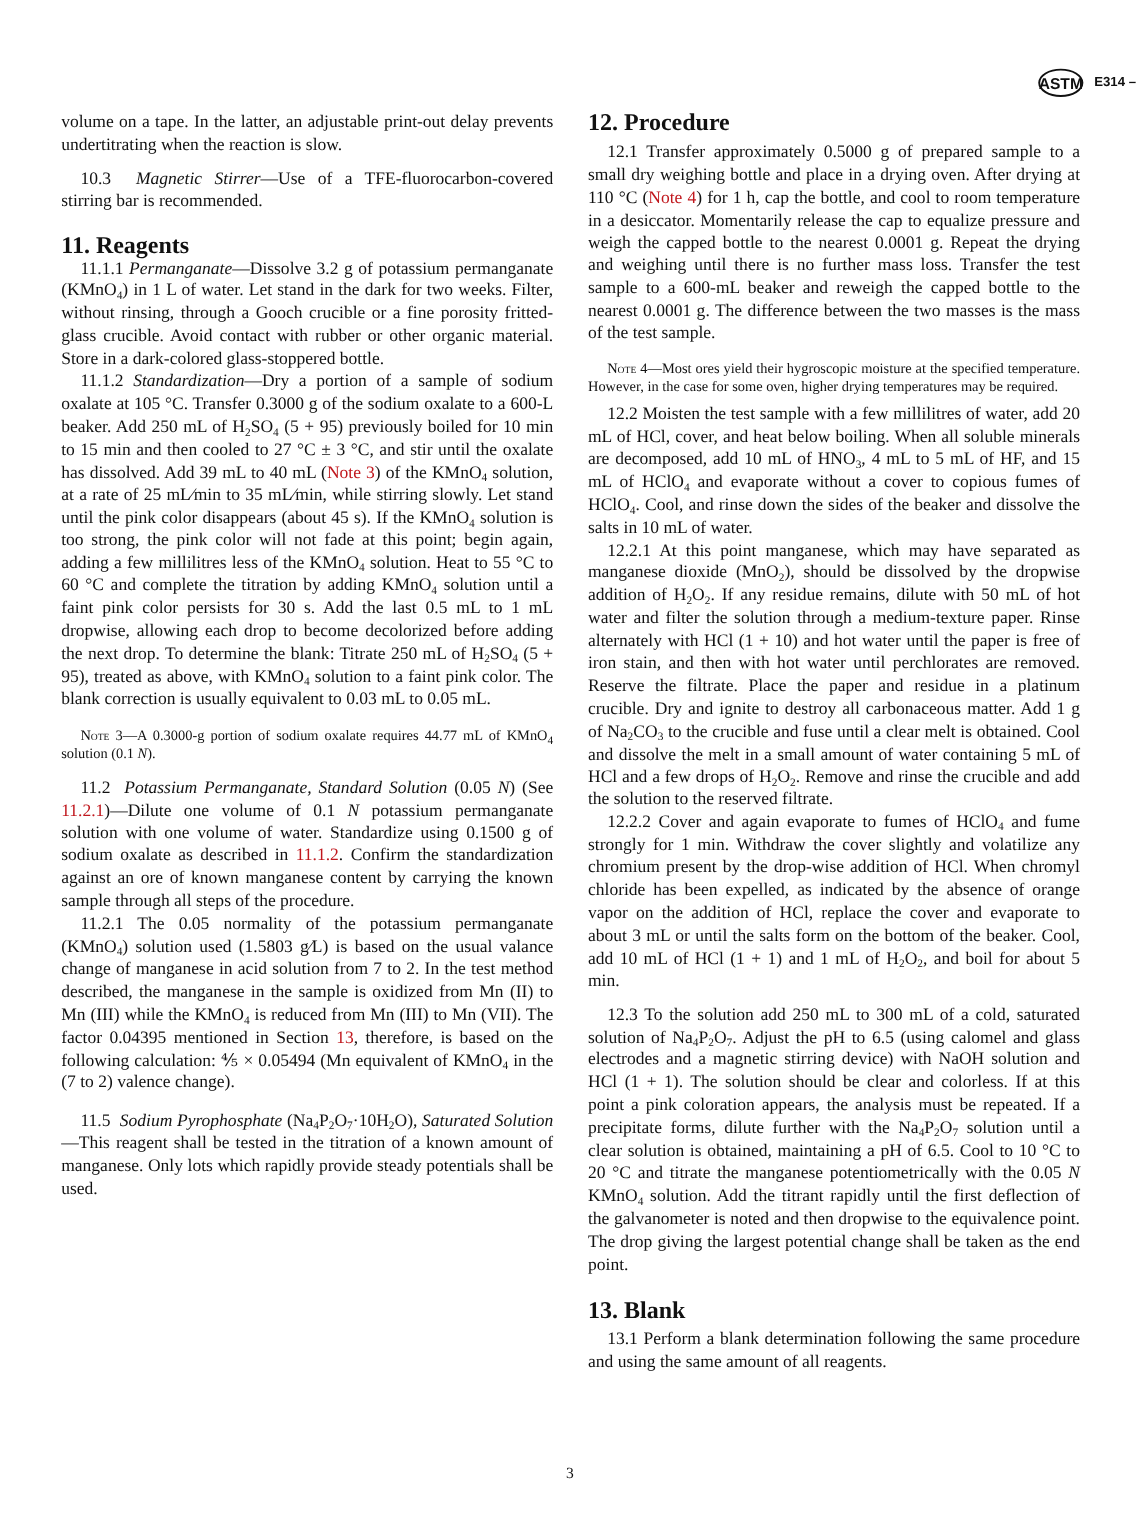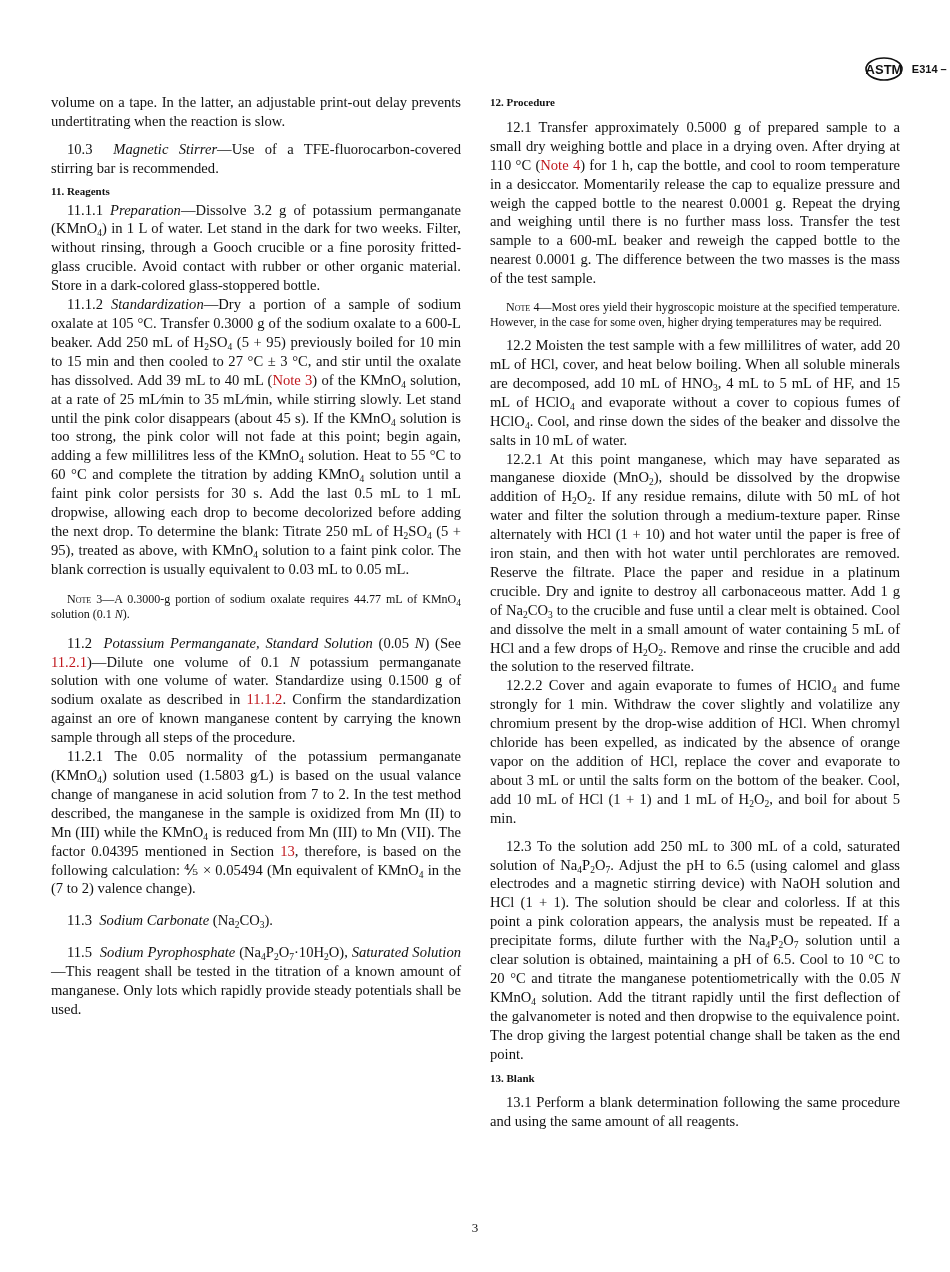--- a/index.html
+++ b/index.html
@@ -9,21 +9,21 @@
   .header-inner { display: inline-flex; align-items: center; gap: 8px; }
   .logo { width: 40px; height: 26px; }
   .doc-id { font-family: "Liberation Sans", "DejaVu Sans", sans-serif; font-weight: bold; font-size: 11px; }
   .col { position: absolute; top: 93px; width: 410px; font-size: 14.6px; line-height: 18.9px; text-align: justify; }
   .col.left { left: 51px; }
   .col.right { left: 490px; }
   p { margin: 0; }
   .ind { text-indent: 16px; }
   .gap { margin-top: 9px; }
   .gap2 { margin-top: 13px; }
-  h2 { font-size: 11px; font-weight: bold; margin: 0; line-height: 18.9px; }
+  h2 { font-size: 20px; font-weight: bold; margin: 0; line-height: 18.9px; }
   .note { font-size: 12px; line-height: 15px; text-indent: 16px; }
   .note .sc { font-variant: small-caps; }
   i { font-style: italic; }
   .link { color: #c0171d; }
   sub { font-size: 9.5px; line-height: 0; vertical-align: -3px; }
   .pageno { position: absolute; top: 1220px; left: 0; width: 950px; text-align: center; font-size: 13px; }
 </style>
 </head>
 <body>
 
@@ -35,52 +35,51 @@
     </svg>
     <span class="doc-id">E314 – 24</span>
   </span>
 </div>
 
 <div class="col left">
   <p>volume on a tape. In the latter, an adjustable print-out delay prevents undertitrating when the reaction is slow.</p>
 
   <p class="ind gap"><span>10.3</span>&nbsp; <i>Magnetic Stirrer</i><span>—Use of a TFE-fluorocarbon-covered stirring bar is recommended.</span></p>
 
-  <h2 class="gap2" style="margin-top:4px">11. Reagents</h2>
+  <h2 class="gap2" style="margin-top:18px">11. Reagents</h2>
 
 
-  <p class="ind"><span>11.1.1</span> <i>Preparation</i><span>—Dissolve 3.2 g of potassium permanganate (KMnO</span><sub>4</sub><span>) in 1 L of water. Let stand in the dark for two weeks. Filter, without rinsing, through a Gooch crucible or a fine porosity fritted-glass crucible. Avoid contact with rubber or other organic material. Store in a dark-colored glass-stoppered bottle.</span></p>
+  <p class="ind"><span>11.1.1</span> <i>Permanganate</i><span>—Dissolve 3.2 g of potassium permanganate (KMnO</span><sub>4</sub><span>) in 1 L of water. Let stand in the dark for two weeks. Filter, without rinsing, through a Gooch crucible or a fine porosity fritted-glass crucible. Avoid contact with rubber or other organic material. Store in a dark-colored glass-stoppered bottle.</span></p>
 
   <p class="ind"><span>11.1.2</span> <i>Standardization</i><span>—Dry a portion of a sample of sodium oxalate at 105 °C. Transfer 0.3000 g of the sodium oxalate to a 600-L beaker. Add 250 mL of H</span><sub>2</sub><span>SO</span><sub>4</sub><span> (5 + 95) previously boiled for 10 min to 15 min and then cooled to 27 °C ± 3 °C, and stir until the oxalate has dissolved. Add 39 mL to 40 mL (</span><span class="link">Note 3</span><span>) of the KMnO</span><sub>4</sub><span> solution, at a rate of 25 mL⁄min to 35 mL⁄min, while stirring slowly. Let stand until the pink color disappears (about 45 s). If the KMnO</span><sub>4</sub><span> solution is too strong, the pink color will not fade at this point; begin again, adding a few millilitres less of the KMnO</span><sub>4</sub><span> solution. Heat to 55 °C to 60 °C and complete the titration by adding KMnO</span><sub>4</sub><span> solution until a faint pink color persists for 30 s. Add the last 0.5 mL to 1 mL dropwise, allowing each drop to become decolorized before adding the next drop. To determine the blank: Titrate 250 mL of H</span><sub>2</sub><span>SO</span><sub>4</sub><span> (5 + 95), treated as above, with KMnO</span><sub>4</sub><span> solution to a faint pink color. The blank correction is usually equivalent to 0.03 mL to 0.05 mL.</span></p>
 
   <p class="note" style="margin-top:13px"><span class="sc">Note 3</span><span>—A 0.3000-g portion of sodium oxalate requires 44.77 mL of KMnO</span><sub>4</sub><span> solution (0.1 </span><i>N</i><span>).</span></p>
 
   <p class="ind" style="margin-top:12px"><span>11.2</span>&nbsp; <i>Potassium Permanganate, Standard Solution</i><span> (0.05 </span><i>N</i><span>) (See </span><span class="link">11.2.1</span><span>)—Dilute one volume of 0.1 </span><i>N</i><span> potassium permanganate solution with one volume of water. Standardize using 0.1500 g of sodium oxalate as described in </span><span class="link">11.1.2</span><span>. Confirm the standardization against an ore of known manganese content by carrying the known sample through all steps of the procedure.</span></p>
 
   <p class="ind"><span>11.2.1 The 0.05 normality of the potassium permanganate (KMnO</span><sub>4</sub><span>) solution used (1.5803 g⁄L) is based on the usual valance change of manganese in acid solution from 7 to 2. In the test method described, the manganese in the sample is oxidized from Mn (II) to Mn (III) while the KMnO</span><sub>4</sub><span> is reduced from Mn (III) to Mn (VII). The factor 0.04395 mentioned in Section </span><span class="link">13</span><span>, therefore, is based on the following calculation: ⅘ × 0.05494 (Mn equivalent of KMnO</span><sub>4</sub><span> in the (7 to 2) valence change).</span></p>
 
-  <p class="ind gap2"><span>11.3</span>&nbsp; <i>Sodium Carbonate</i><span> (Na</span><sub>2</sub><span>CO</span><sub>3</sub><span>).</span></p>
 
 
   <p class="ind gap2"><span>11.5</span>&nbsp; <i>Sodium Pyrophosphate</i><span> (Na</span><sub>4</sub><span>P</span><sub>2</sub><span>O</span><sub>7</sub><span>·10H</span><sub>2</sub><span>O), </span><i>Saturated Solution</i><span>—This reagent shall be tested in the titration of a known amount of manganese. Only lots which rapidly provide steady potentials shall be used.</span></p>
 </div>
 
 <div class="col right">
   <h2>12. Procedure</h2>
 
   <p class="ind" style="margin-top:6px"><span>12.1 Transfer approximately 0.5000 g of prepared sample to a small dry weighing bottle and place in a drying oven. After drying at 110 °C (</span><span class="link">Note 4</span><span>) for 1 h, cap the bottle, and cool to room temperature in a desiccator. Momentarily release the cap to equalize pressure and weigh the capped bottle to the nearest 0.0001 g. Repeat the drying and weighing until there is no further mass loss. Transfer the test sample to a 600-mL beaker and reweigh the capped bottle to the nearest 0.0001 g. The difference between the two masses is the mass of the test sample.</span></p>
 
   <p class="note" style="margin-top:12px"><span class="sc">Note 4</span><span>—Most ores yield their hygroscopic moisture at the specified temperature. However, in the case for some oven, higher drying temperatures may be required.</span></p>
 
   <p class="ind" style="margin-top:6px"><span>12.2 Moisten the test sample with a few millilitres of water, add 20 mL of HCl, cover, and heat below boiling. When all soluble minerals are decomposed, add 10 mL of HNO</span><sub>3</sub><span>, 4 mL to 5 mL of HF, and 15 mL of HClO</span><sub>4</sub><span> and evaporate without a cover to copious fumes of HClO</span><sub>4</sub><span>. Cool, and rinse down the sides of the beaker and dissolve the salts in 10 mL of water.</span></p>
 
   <p class="ind"><span>12.2.1 At this point manganese, which may have separated as manganese dioxide (MnO</span><sub>2</sub><span>), should be dissolved by the dropwise addition of H</span><sub>2</sub><span>O</span><sub>2</sub><span>. If any residue remains, dilute with 50 mL of hot water and filter the solution through a medium-texture paper. Rinse alternately with HCl (1 + 10) and hot water until the paper is free of iron stain, and then with hot water until perchlorates are removed. Reserve the filtrate. Place the paper and residue in a platinum crucible. Dry and ignite to destroy all carbonaceous matter. Add 1 g of Na</span><sub>2</sub><span>CO</span><sub>3</sub><span> to the crucible and fuse until a clear melt is obtained. Cool and dissolve the melt in a small amount of water containing 5 mL of HCl and a few drops of H</span><sub>2</sub><span>O</span><sub>2</sub><span>. Remove and rinse the crucible and add the solution to the reserved filtrate.</span></p>
 
   <p class="ind"><span>12.2.2 Cover and again evaporate to fumes of HClO</span><sub>4</sub><span> and fume strongly for 1 min. Withdraw the cover slightly and volatilize any chromium present by the drop-wise addition of HCl. When chromyl chloride has been expelled, as indicated by the absence of orange vapor on the addition of HCl, replace the cover and evaporate to about 3 mL or until the salts form on the bottom of the beaker. Cool, add 10 mL of HCl (1 + 1) and 1 mL of H</span><sub>2</sub><span>O</span><sub>2</sub><span>, and boil for about 5 min.</span></p>
 
   <p class="ind gap"><span>12.3 To the solution add 250 mL to 300 mL of a cold, saturated solution of Na</span><sub>4</sub><span>P</span><sub>2</sub><span>O</span><sub>7</sub><span>. Adjust the pH to 6.5 (using calomel and glass electrodes and a magnetic stirring device) with NaOH solution and HCl (1 + 1). The solution should be clear and colorless. If at this point a pink coloration appears, the analysis must be repeated. If a precipitate forms, dilute further with the Na</span><sub>4</sub><span>P</span><sub>2</sub><span>O</span><sub>7</sub><span> solution until a clear solution is obtained, maintaining a pH of 6.5. Cool to 10 °C to 20 °C and titrate the manganese potentiometrically with the 0.05 </span><i>N</i><span> KMnO</span><sub>4</sub><span> solution. Add the titrant rapidly until the first deflection of the galvanometer is noted and then dropwise to the equivalence point. The drop giving the largest potential change shall be taken as the end point.</span></p>
 
-  <h2 style="margin-top:5px">13. Blank</h2>
+  <h2 style="margin-top:19px">13. Blank</h2>
 
   <p class="ind" style="margin-top:6px">13.1 Perform a blank determination following the same procedure and using the same amount of all reagents.</p>
 </div>
 
 <div class="pageno">3</div>
 
 </body></html>

